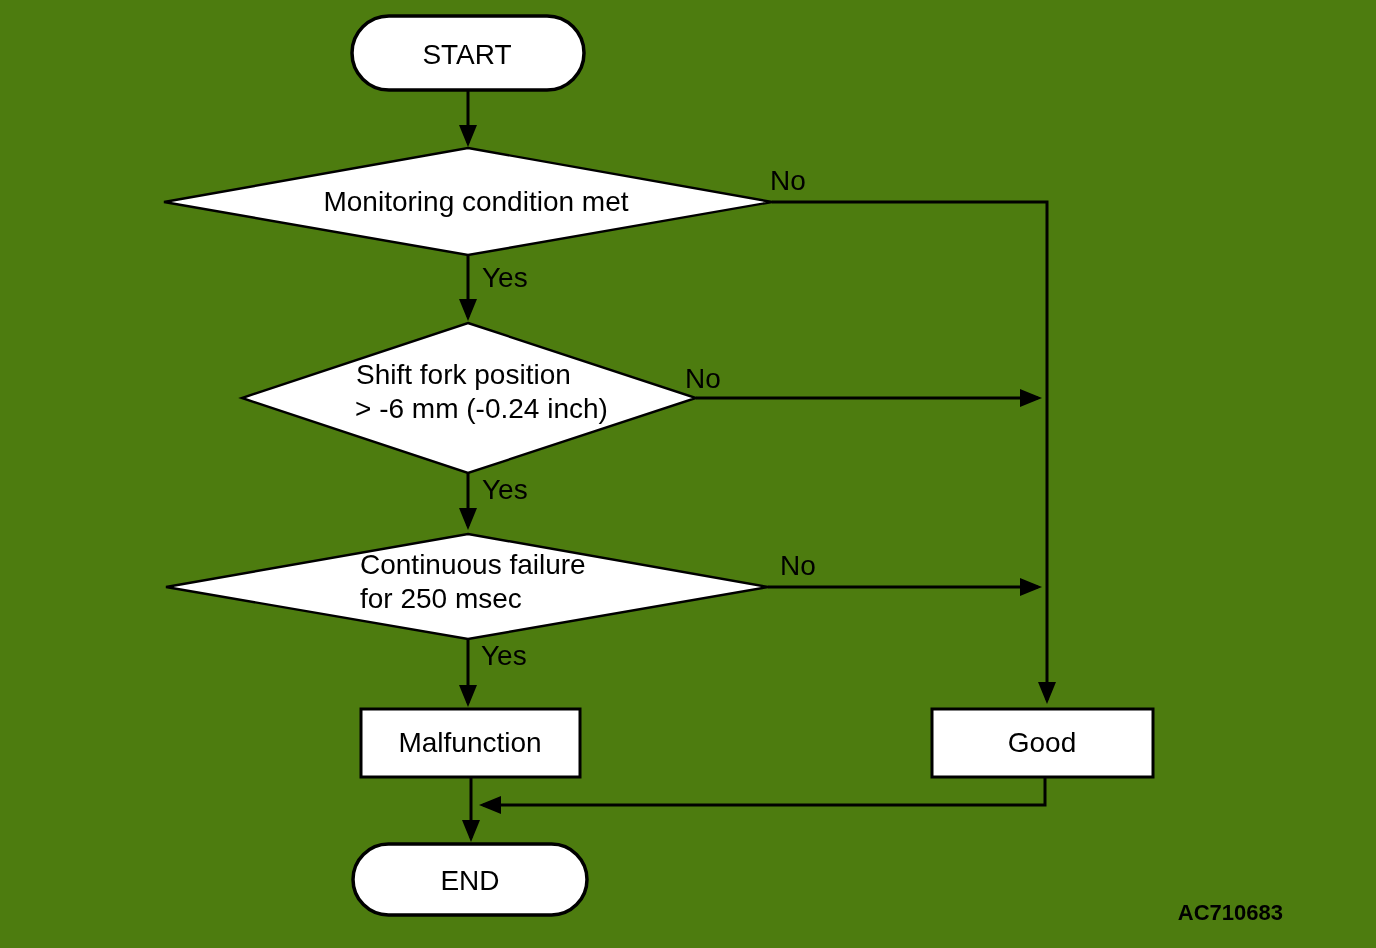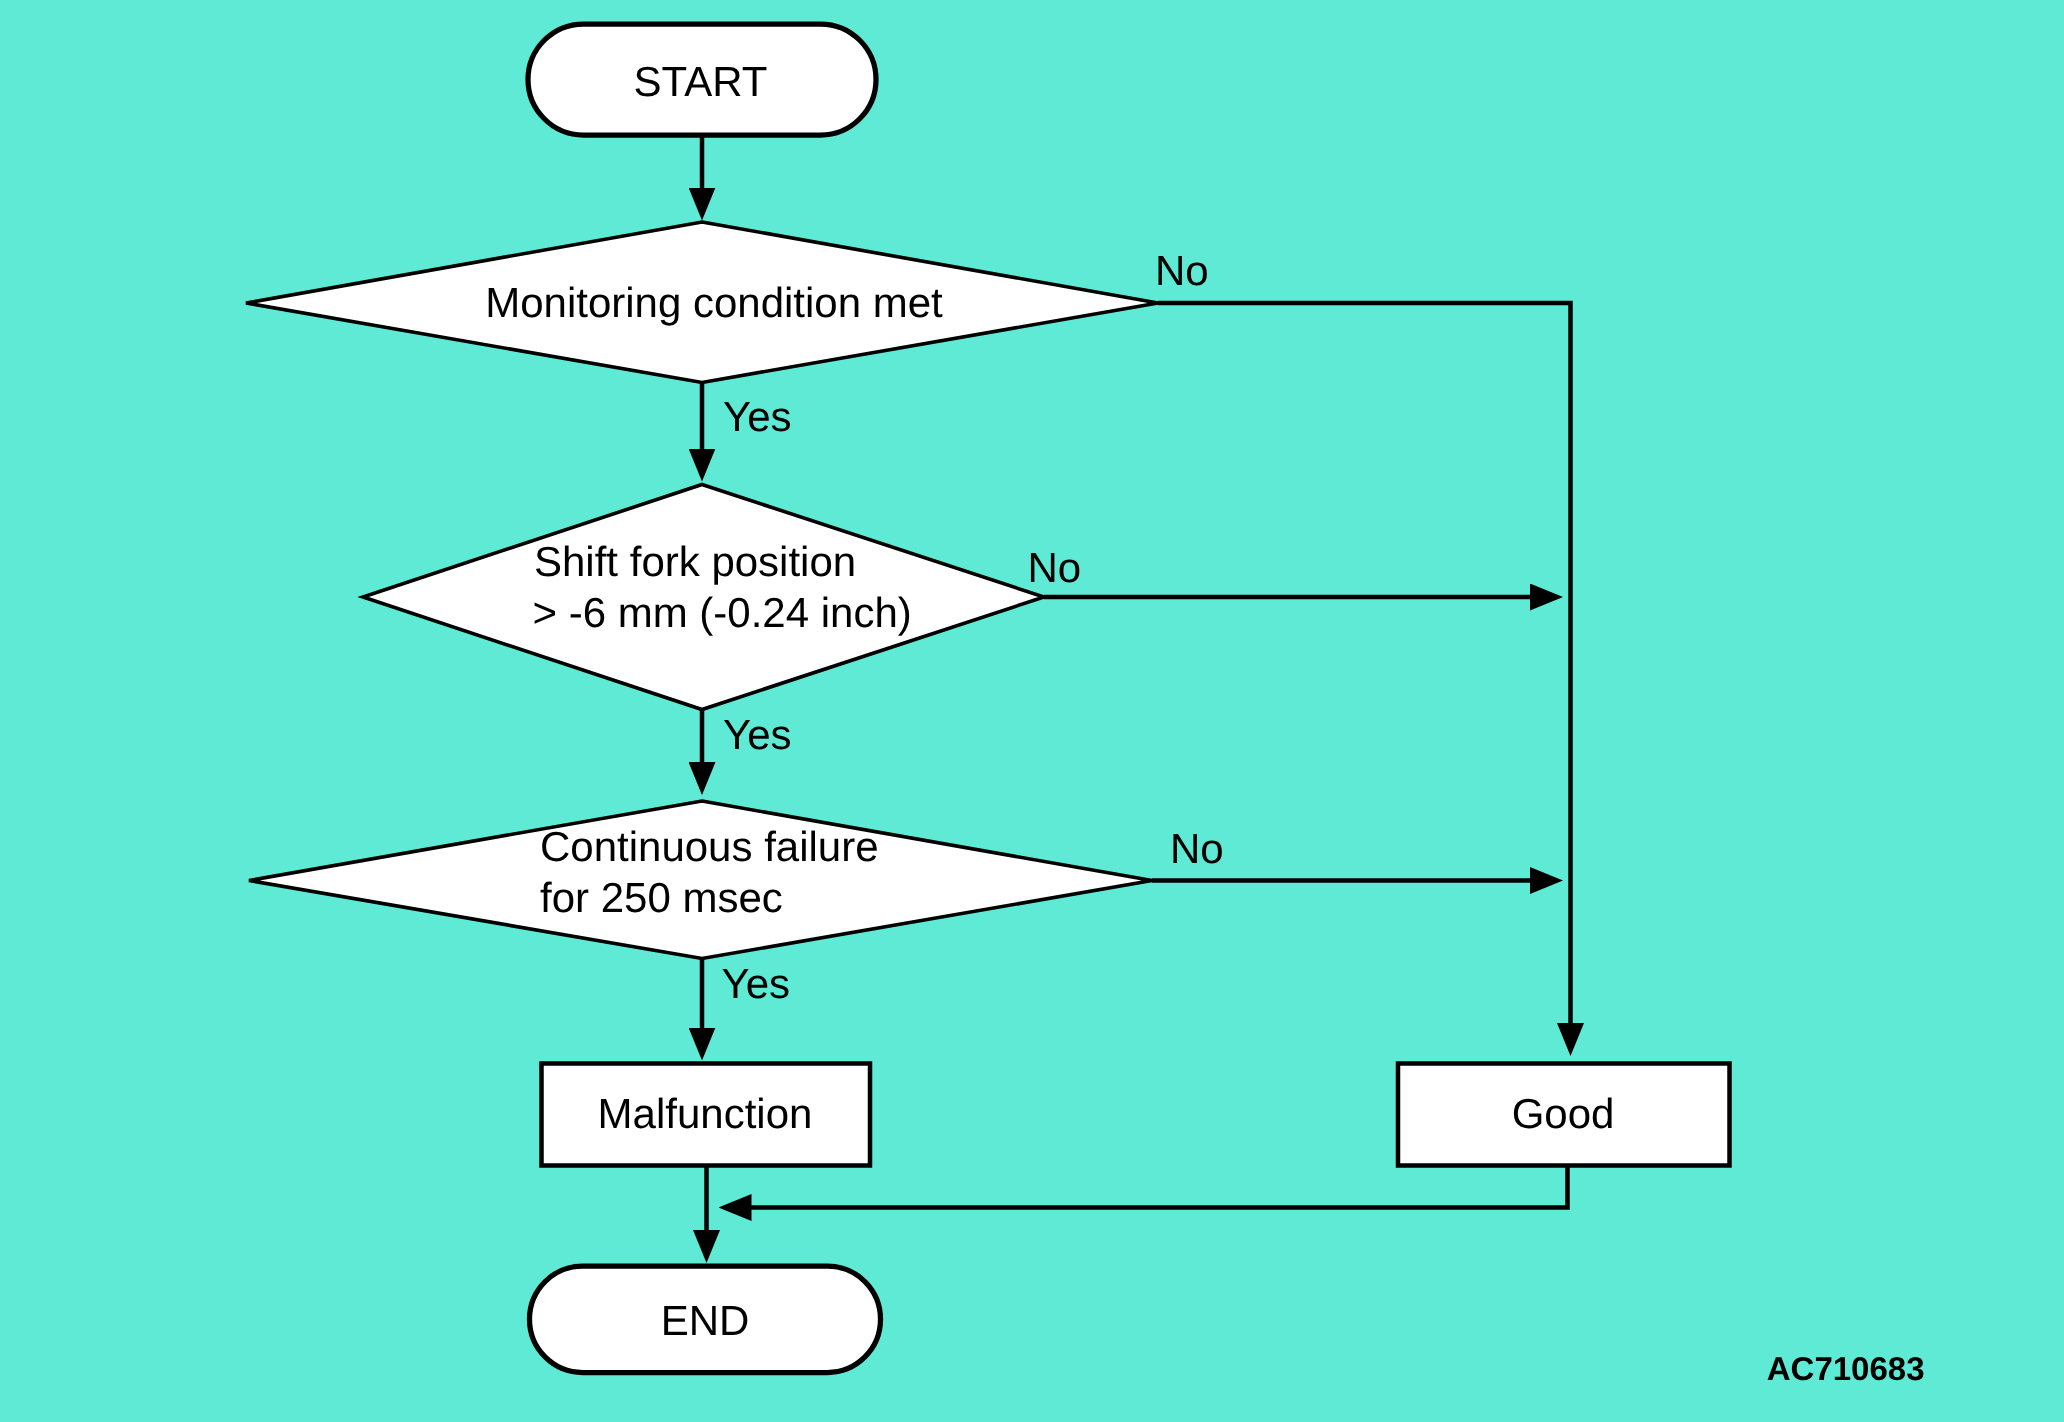--- a/index.html
+++ b/index.html
@@ -4,21 +4,21 @@
 <style>
   html, body {
     margin: 0;
     padding: 0;
     background: #ffffff;
   }
   .stage {
     position: relative;
     width: 1376px;
     height: 948px;
-    background: #5eead4;
+    background: #4d7c0f;
     overflow: hidden;
   }
   svg {
     display: block;
   }
   text {
     font-family: "Liberation Sans", sans-serif;
     font-size: 28px;
     fill: #000000;
   }

